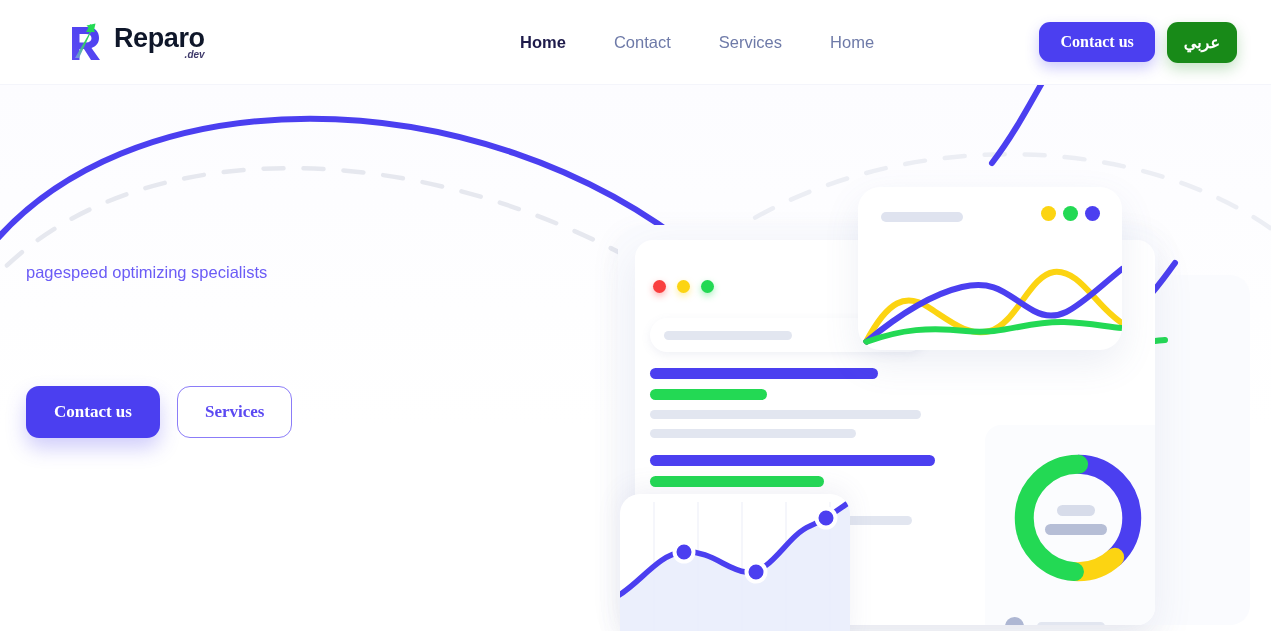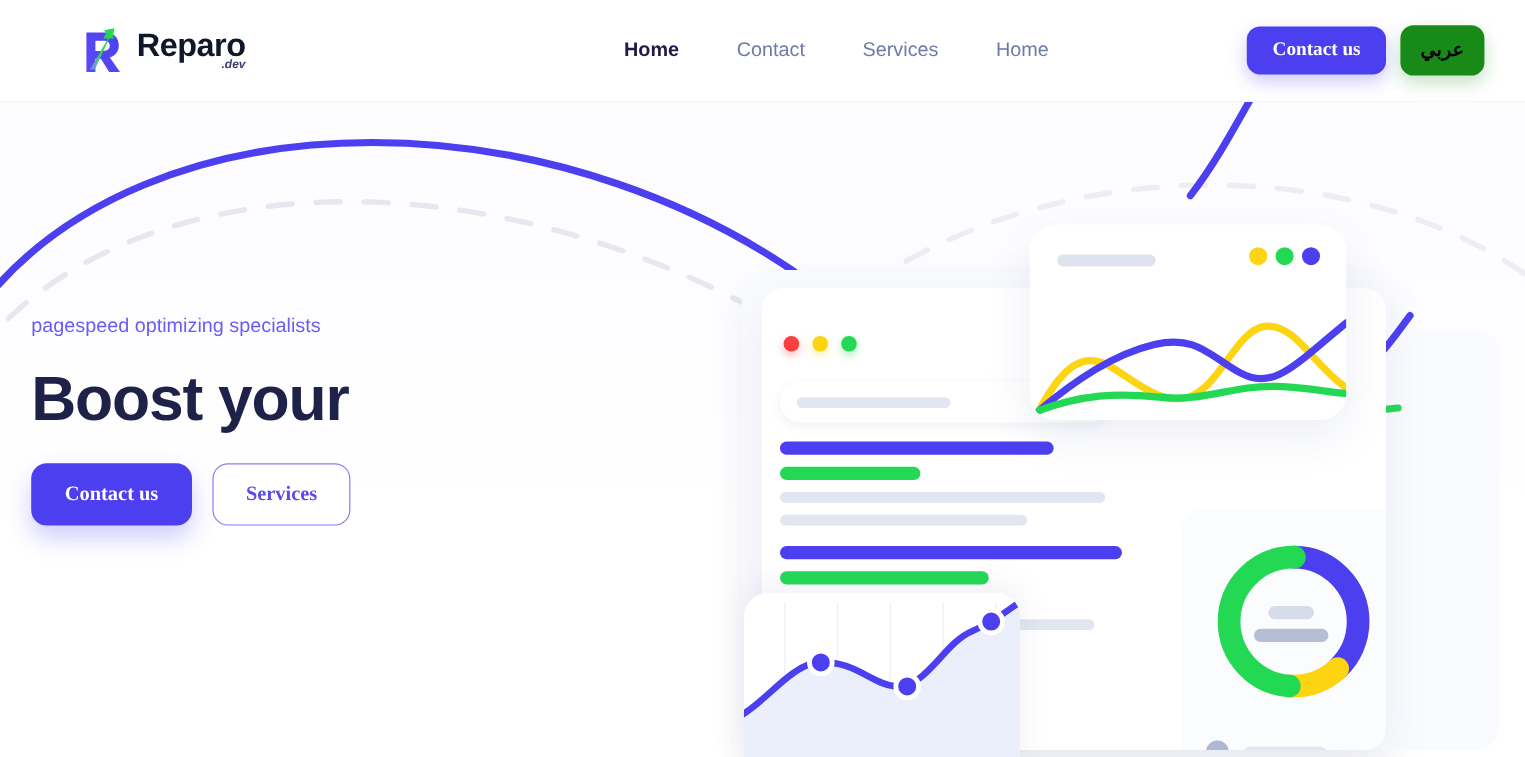--- a/index.html
+++ b/index.html
@@ -67,21 +67,21 @@
     background: #4b3ff0;
     color: #ffffff;
     font-size: 16px;
     font-weight: bold;
     padding: 11px 21px;
     border-radius: 11px;
     box-shadow: 0 6px 14px rgba(75,63,240,0.28);
   }
   .btn-lang {
     background: #188a18;
-    color: #000000;
+    color: #ffffff;
     font-size: 16px;
     font-weight: bold;
     padding: 11px 17px;
     border-radius: 11px;
     box-shadow: 0 6px 14px rgba(24,138,24,0.25);
   }
 
   
   .hero {
     position: relative;
@@ -283,21 +283,21 @@
       <path d="M-20 175 C 120 -15, 480 -10, 700 170" fill="none" stroke="#4b3ff0" stroke-width="6" stroke-linecap="round"></path>
       <path d="M-20 210 C 110 45, 430 35, 700 215" fill="none" stroke="#e6e8ef" stroke-width="4.5" stroke-linecap="round" stroke-dasharray="20 20"></path>
       <path d="M660 205 C 820 40, 1120 30, 1280 150" fill="none" stroke="#eceef4" stroke-width="4.5" stroke-linecap="round" stroke-dasharray="20 20"></path>
       <path d="M415 0 C 452 62, 500 95, 570 112" fill="none" stroke="#4b3ff0" stroke-width="6" stroke-linecap="round" transform="translate(0,0)" opacity="0"></path>
       <path d="M1040 0 C 1012 38, 990 62, 965 82" fill="none" stroke="#4b3ff0" stroke-width="0"></path>
     </svg>
 
     <div class="hero-copy">
       <div class="eyebrow">pagespeed optimizing specialists</div>
       <h1 class="headline">
-        <span>Boost your</span><br>
+        <br>
       </h1>
       <div class="cta-row">
         <button class="btn btn-contact-hero">Contact us</button>
         <button class="btn btn-services-hero">Services</button>
       </div>
     </div>
 
     <div class="illo">
 
       <div class="panel-back"></div>

